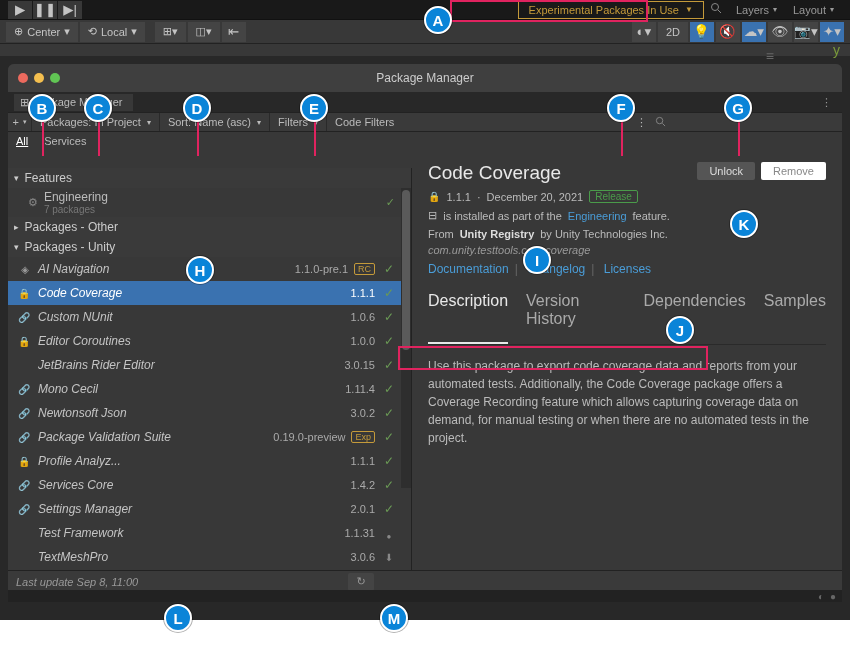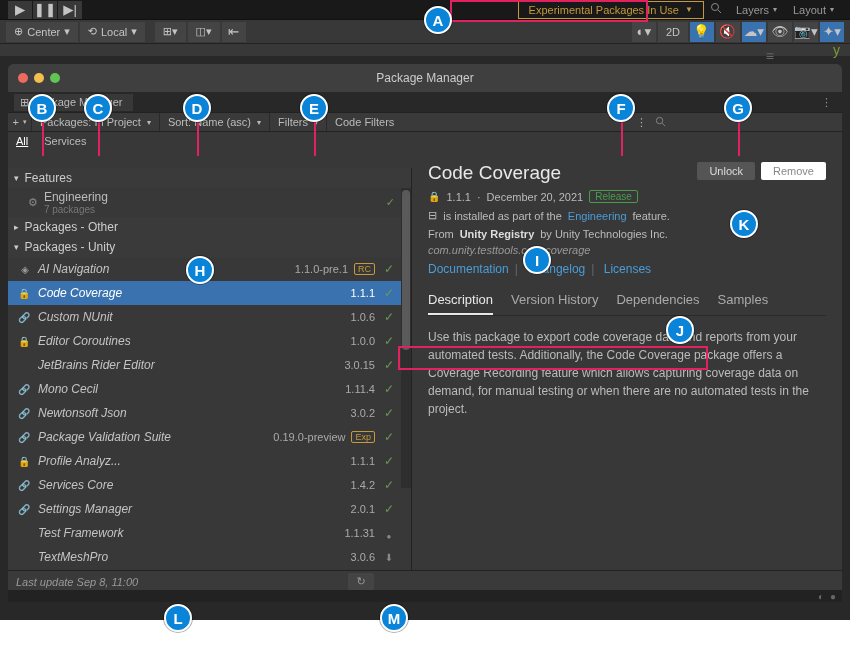--- a/index.html
+++ b/index.html
@@ -76,21 +76,21 @@
 .lock-sm { font-size: 10px; }
 .release-tag { border: 1px solid #4a9b4a; color: #4a9b4a; padding: 0 5px; font-size: 10px; border-radius: 2px; }
 .link { color: #4a9dd8; cursor: pointer; }
 .bold { color: #ddd; font-weight: 600; }
 .pkg-id { font-style: italic; color: #999; margin-top: 4px; font-size: 11px; }
 .doc-links { margin-top: 6px; }
 .doc-links a { color: #4a9dd8; text-decoration: none; margin-right: 6px; }
 .doc-links .pipe { color: #666; margin-right: 6px; }
 
 .detail-tabs { margin-top: 12px; display: flex; gap: 18px; border-bottom: 1px solid #2a2a2a; }
-.detail-tab { padding: 4px 0 6px 0; color: #aaa; cursor: pointer; font-size: 13px; }
+.detail-tab { padding: 4px 0 16px 0; color: #aaa; cursor: pointer; font-size: 16px; }
 .detail-tab.active { color: #e8e8e8; border-bottom: 2px solid #e8e8e8; }
 .desc-body { margin-top: 12px; color: #bbb; font-size: 12px; line-height: 1.5; }
 
 .pm-footer { height: 22px; background: #3a3a3a; border-top: 1px solid #222; display: flex; align-items: center; padding: 0 8px; font-size: 11px; color: #999; font-style: italic; }
 .refresh { margin-left: auto; width: 26px; height: 18px; background: #444; display: flex; align-items: center; justify-content: center; border-radius: 2px; cursor: pointer; margin-right: 460px; font-style: normal; }
 
 .marker { position: absolute; width: 28px; height: 28px; background: #0a84d8; border-radius: 50%; color: #fff; display: flex; align-items: center; justify-content: center; font-size: 15px; font-weight: 600; z-index: 100; border: 2px solid #fff; box-shadow: 0 0 0 1px rgba(0,0,0,0.3); }
 .hl-box { position: absolute; border: 2px solid #e0235f; z-index: 99; pointer-events: none; }
 .hl-line { position: absolute; background: #e0235f; z-index: 98; }
 

